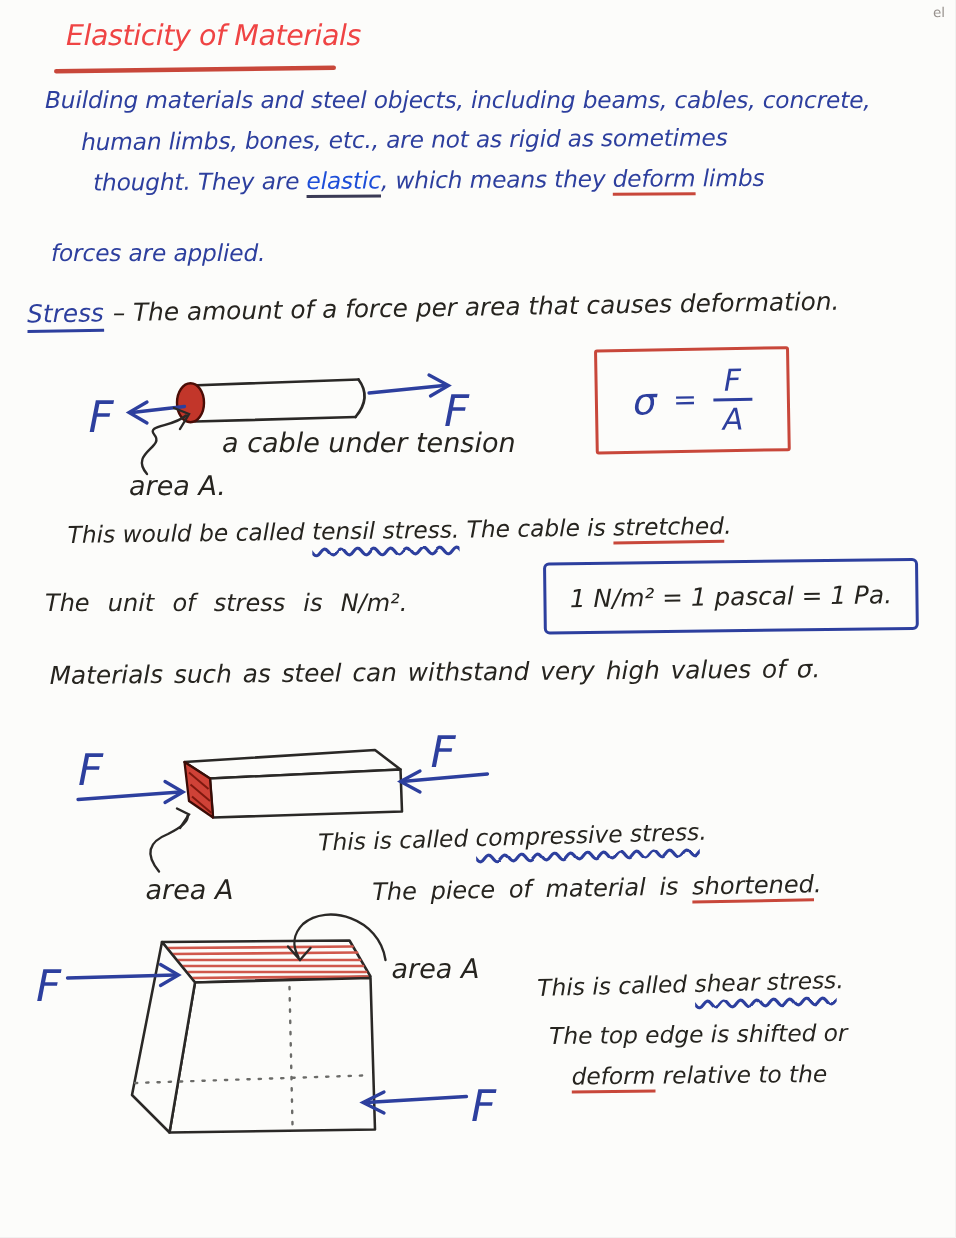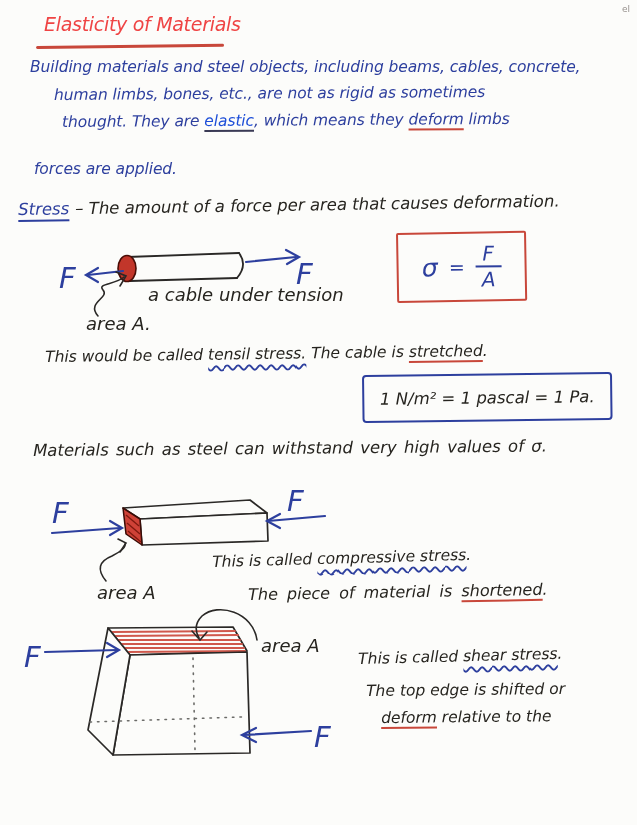--- a/index.html
+++ b/index.html
@@ -129,20 +129,23 @@
     <span class="frac">
       <span class="num">F</span>
       <span class="den">A</span>
     </span>
   </div>
 
   <div class="abs tensile-line">
     <span>This would be called </span><span class="wavy-blue">tensil stress.</span><span> The cable is </span><span class="red-underline">stretched</span><span>.</span>
   </div>
 
+  <div class="abs unit-line">
+    <span>The unit of stress is </span><span>N/m².</span>
+  </div>
   <div class="abs unit-box">
     <span>1 N/m² = 1 pascal = 1 Pa.</span>
   </div>
 
   <div class="abs steel-line">Materials such as steel can withstand very high values of σ.</div>
 
   <svg class="compress-svg" width="305" height="125" viewBox="0 0 305 125">
     <polygon points="83,23 210,15 227,28 100,34" fill="#fcfcfa" stroke="#2a2826" stroke-width="1.7" stroke-linejoin="round"></polygon>
     <polygon points="100,34 227,28 228,56 102,60" fill="#fcfcfa" stroke="#2a2826" stroke-width="1.7" stroke-linejoin="round"></polygon>
     <polygon points="83,23 100,34 102,60 86,49" fill="#cf4237" stroke="#3a0c06" stroke-width="1.5" stroke-linejoin="round"></polygon>

